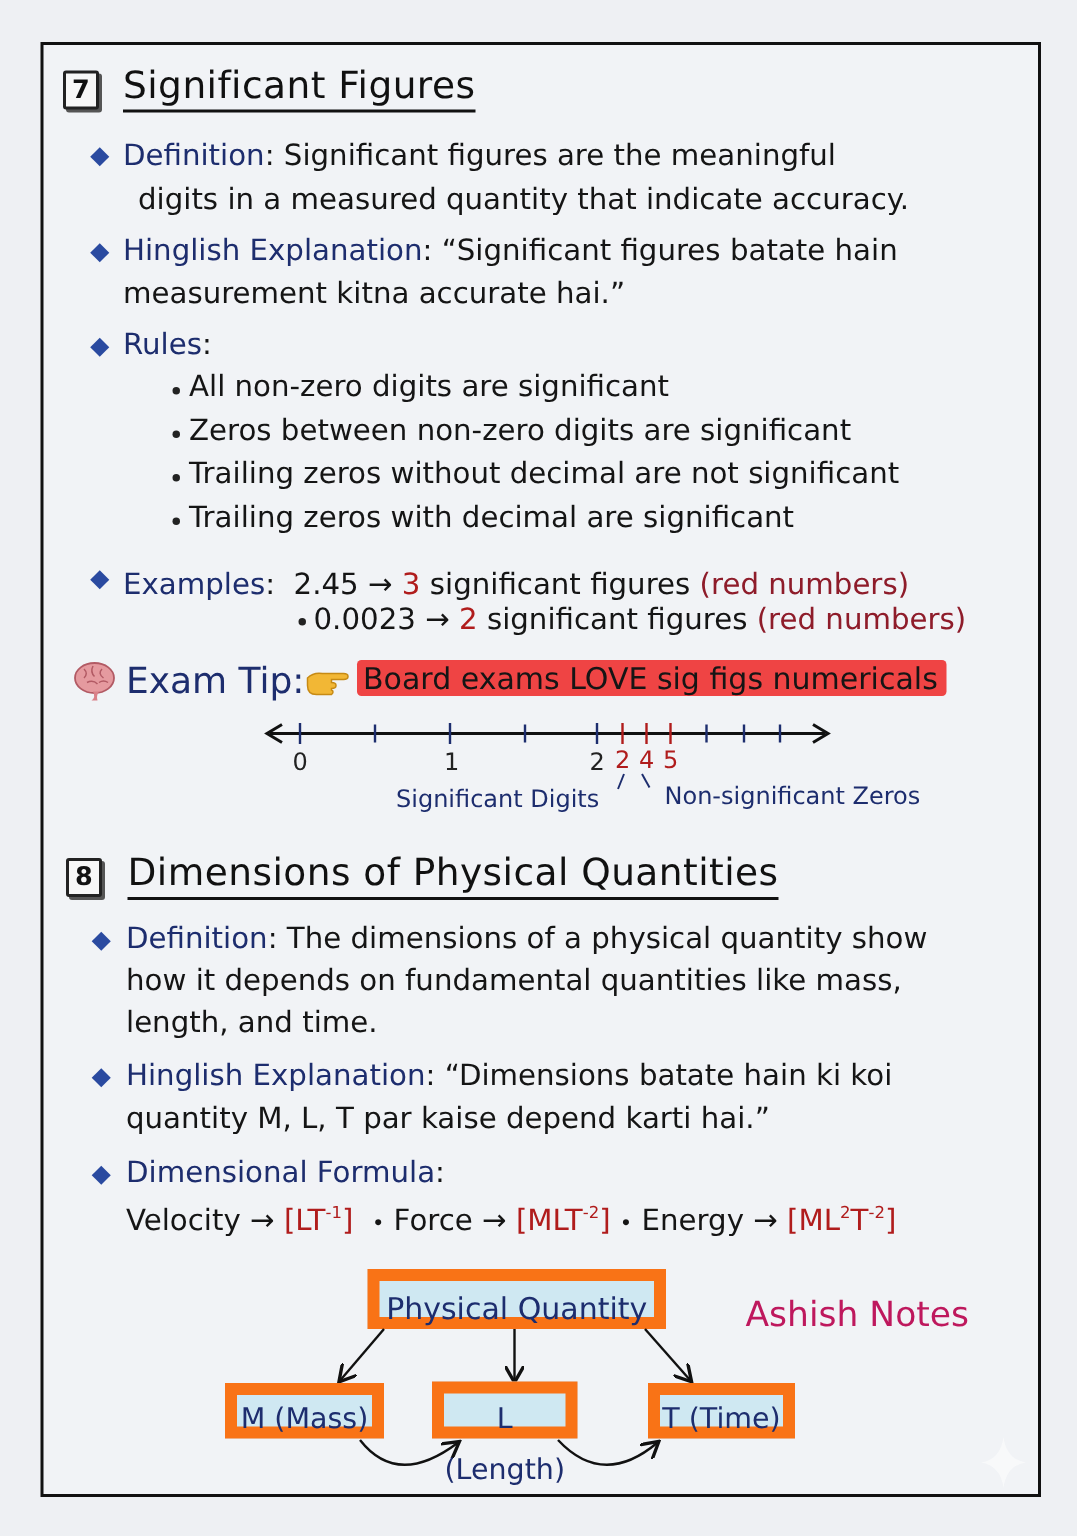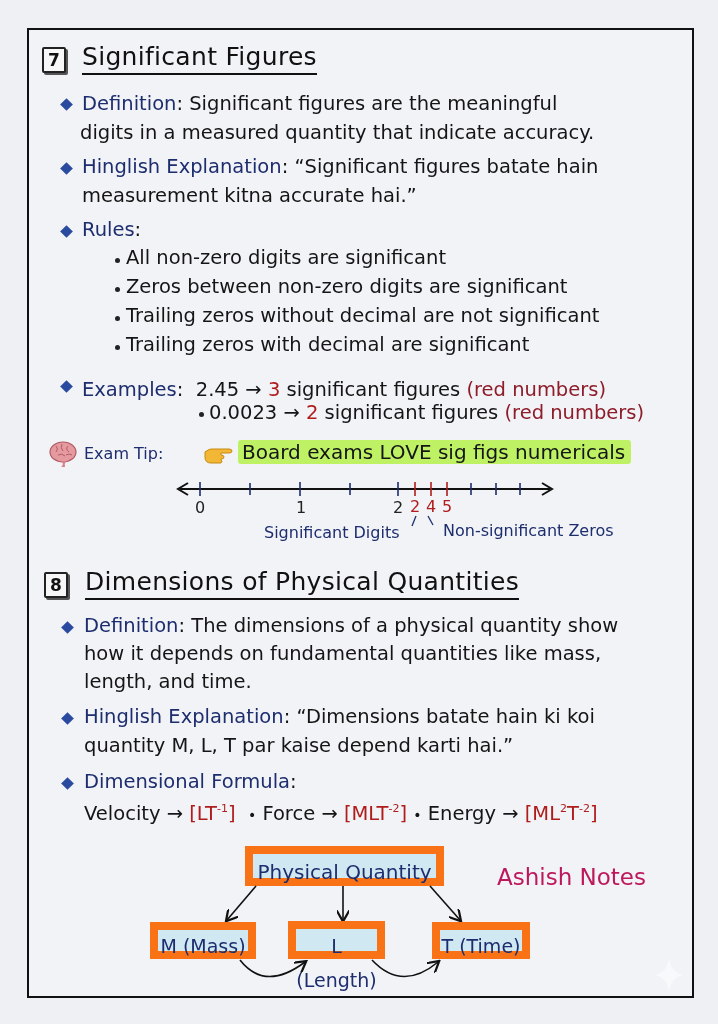--- a/index.html
+++ b/index.html
@@ -54,21 +54,21 @@
     }
     .term { color: #1d2d6e; }
     .red { color: #b01c1c; }
     .darkred { color: #8e1c2a; }
     .dot {
       position: absolute;
       width: 5px; height: 5px; border-radius: 50%;
       background: #222;
     }
     .highlight {
-      background: #bef264;
+      background: #ef4444;
       padding: 0 6px 0 4px;
       border-radius: 3px;
     }
     .nl-label { position: absolute; font-size: 16px; color: #222; }
     .nl-red { color: #b01c1c; }
     .nl-caption { position: absolute; font-size: 16px; color: #1d2d6e; white-space: nowrap; }
     .box {
       position: absolute;
       background: #cfe8f2;
       border: 8px solid #f97316;
@@ -88,21 +88,21 @@
 </head>
 <body>
 
 <div class="sheet"></div>
 
 <div class="badge" style="left:42px; top:47px;"><span>7</span></div>
 <div class="title" style="left:82px; top:42px;">Significant Figures</div>
 
 <div class="diamond" style="left:62px; top:100px;"></div>
 <div class="line" style="left:82px; top:92px;"><span class="term">Definition</span>: <span>Significant figures are the meaningful</span></div>
-<div class="line" style="left:80px; top:121px;text-align:center;">digits in a measured quantity that indicate accuracy.</div>
+<div class="line" style="left:92px; top:121px;text-align:center;">digits in a measured quantity that indicate accuracy.</div>
 
 <div class="diamond" style="left:62px; top:164px;"></div>
 <div class="line" style="left:82px; top:155px;"><span class="term">Hinglish Explanation</span>: <span>“Significant figures batate hain</span></div>
 <div class="line" style="left:82px; top:184px;">measurement kitna accurate hai.”</div>
 
 <div class="diamond" style="left:62px; top:227px;"></div>
 <div class="line" style="left:82px; top:218px;"><span class="term">Rules</span>:</div>
 
 <div class="dot" style="left:115px; top:258px;"></div>
 <div class="line" style="left:126px; top:246px;">All non-zero digits are significant</div>
@@ -118,21 +118,21 @@
 <div class="dot" style="left:199px; top:412px;"></div>
 <div class="line" style="left:209px; top:401px;"><span>0.0023</span> <span>→</span> <span class="red">2</span> <span>significant figures</span> <span class="darkred">(red numbers)</span></div>
 
 <div class="abs" style="left:48px; top:440px; width:30px; height:28px;">
   <svg width="30" height="28" viewBox="0 0 30 28">
     <ellipse cx="15" cy="12" rx="13" ry="10" fill="#e59a9f" stroke="#b25a64" stroke-width="1.2"></ellipse>
     <path d="M8 6 q3 3 0 6 M14 4 q-2 4 1 7 M20 6 q-3 3 1 6 M10 15 q4 -2 7 1 M18 15 q3 -2 6 0" stroke="#b25a64" stroke-width="1" fill="none"></path>
     <path d="M14 21 q2 4 -1 6 l4 0 q-1 -3 1 -6 z" fill="#d98088"></path>
   </svg>
 </div>
-<div class="line" style="left:84px; top:442px; font-size:16px;"><span class="term">Exam Tip:</span></div>
+<div class="line" style="left:84px; top:442px; font-size:24px;"><span class="term">Exam Tip:</span></div>
 <div class="abs" style="left:203px; top:444px; width:30px; height:22px;">
   <svg width="30" height="22" viewBox="0 0 30 22">
     <path d="M2 8 q4 -4 10 -3 l14 0 q3 0 3 2 q0 2 -3 2 l-8 0 l0 2 q3 0 3 2 q0 2 -3 2 l0 1 q2 1 0 3 l-10 0 q-6 0 -6 -6 z" fill="#f2b735" stroke="#c78a14" stroke-width="1"></path>
   </svg>
 </div>
 <div class="line" style="left:238px; top:440px; font-size:20px;"><span class="highlight">Board exams LOVE sig figs numericals</span></div>
 
 <svg class="abs" style="left:170px; top:476px;" width="400" height="30">
   <line x1="10" y1="13" x2="380" y2="13" stroke="#111" stroke-width="2"></line>
   <path d="M18 7 L8 13 L18 19" stroke="#111" stroke-width="2" fill="none"></path>

